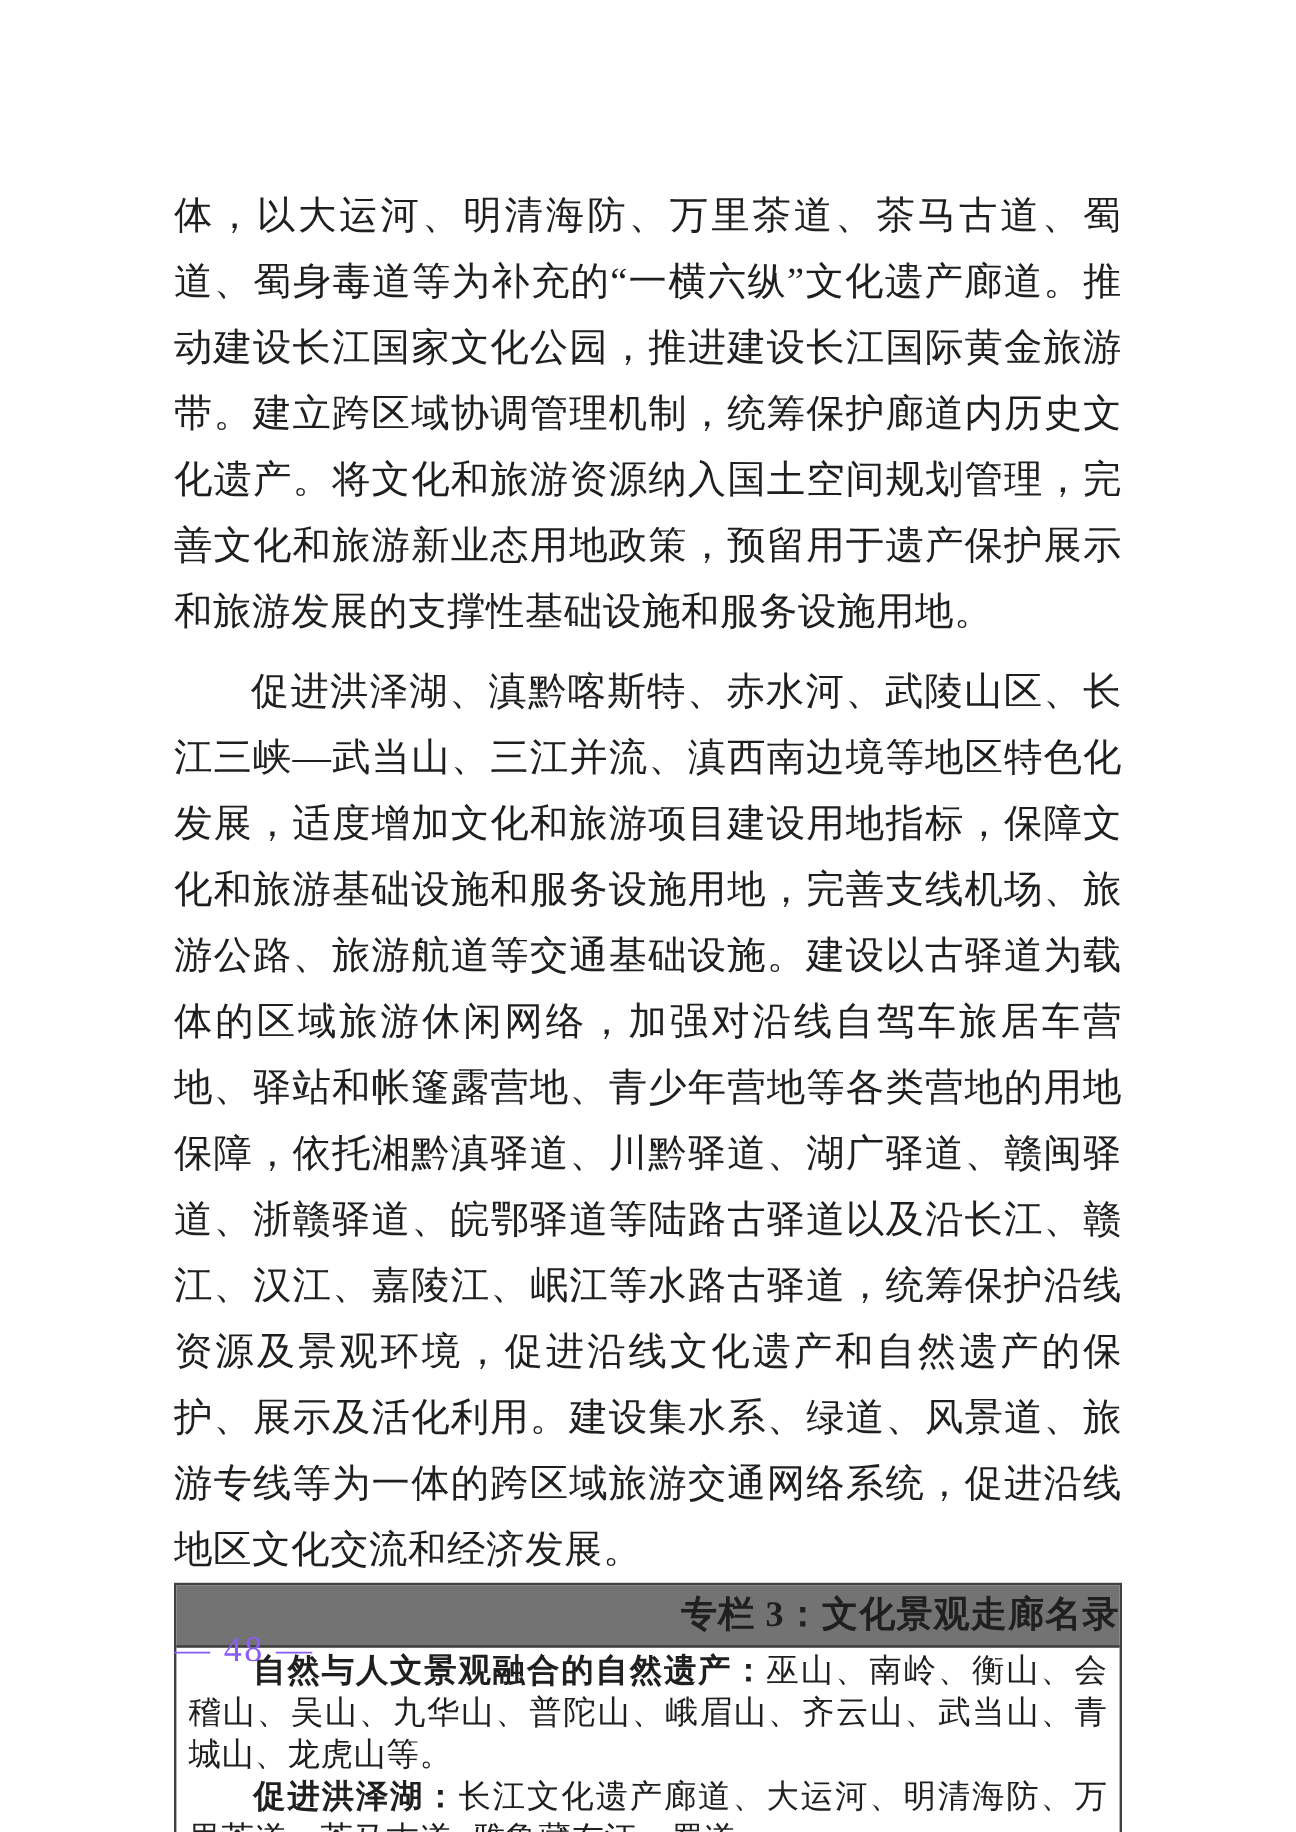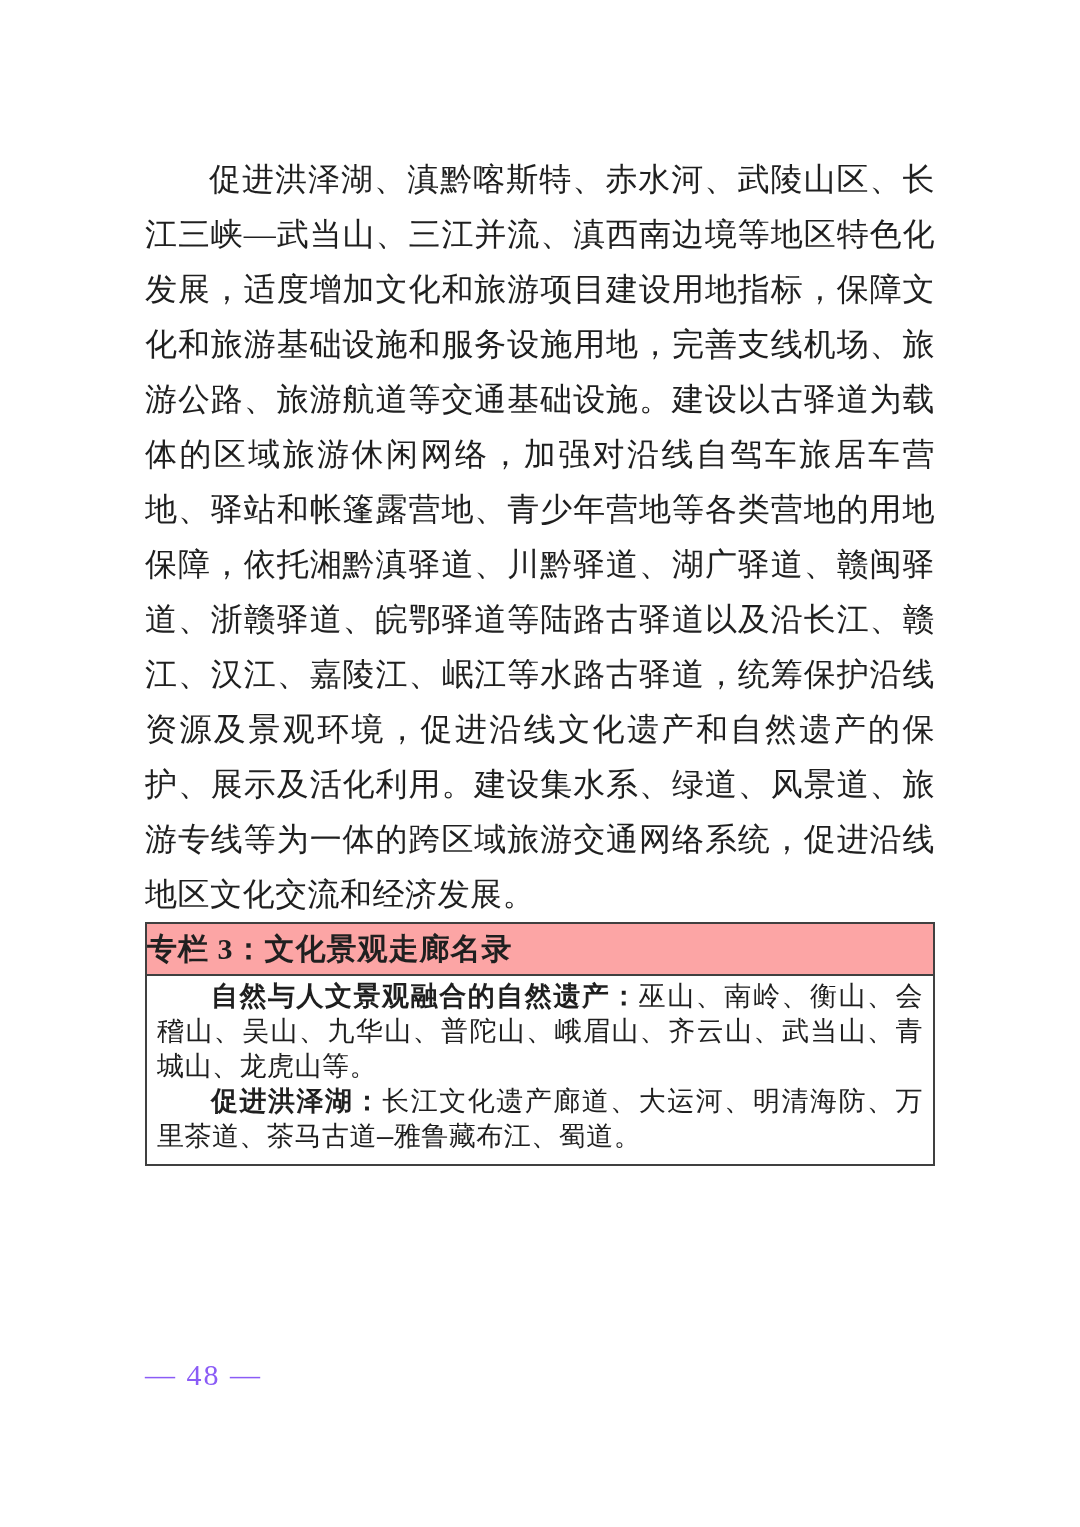--- a/index.html
+++ b/index.html
@@ -35,25 +35,25 @@
   }
   .body-para.indented {
     text-indent: 2em;
   }
   .panel {
     margin-top: 0;
     border: 2px solid #404040;
     background: #ffffff;
   }
   .panel-header {
-    background: #fca5a5;
+    background: #737373;
     border-bottom: 2px solid #404040;
     height: 50px;
     line-height: 50px;
-    text-align: left;
+    text-align: right;
     font-weight: bold;
     font-size: 30px;
     letter-spacing: 1px;
   }
   .panel-body {
     padding: 5px 10px 8px 10px;
   }
   .panel-entry {
     margin: 0;
     font-size: 27px;
@@ -77,20 +77,21 @@
     color: #8b5cf6;
   }
 </style>
 </head>
 <body>
 
 <div class="page">
 
   <div class="text-block">
 
+    <p class="body-para first">体，以大运河、明清海防、万里茶道、茶马古道、蜀道、蜀身毒道等为补充的“一横六纵”文化遗产廊道。推动建设长江国家文化公园，推进建设长江国际黄金旅游带。建立跨区域协调管理机制，统筹保护廊道内历史文化遗产。将文化和旅游资源纳入国土空间规划管理，完善文化和旅游新业态用地政策，预留用于遗产保护展示和旅游发展的支撑性基础设施和服务设施用地。</p>
 
     <p class="body-para indented">促进洪泽湖、滇黔喀斯特、赤水河、武陵山区、长江三峡—武当山、三江并流、滇西南边境等地区特色化发展，适度增加文化和旅游项目建设用地指标，保障文化和旅游基础设施和服务设施用地，完善支线机场、旅游公路、旅游航道等交通基础设施。建设以古驿道为载体的区域旅游休闲网络，加强对沿线自驾车旅居车营地、驿站和帐篷露营地、青少年营地等各类营地的用地保障，依托湘黔滇驿道、川黔驿道、湖广驿道、赣闽驿道、浙赣驿道、皖鄂驿道等陆路古驿道以及沿长江、赣江、汉江、嘉陵江、岷江等水路古驿道，统筹保护沿线资源及景观环境，促进沿线文化遗产和自然遗产的保护、展示及活化利用。建设集水系、绿道、风景道、旅游专线等为一体的跨区域旅游交通网络系统，促进沿线地区文化交流和经济发展。</p>
 
     <div class="panel">
       <div class="panel-header">专栏 3：文化景观走廊名录</div>
       <div class="panel-body">
 
         <p class="panel-entry"><span class="entry-label">自然与人文景观融合的自然遗产：</span><span>巫山、南岭、衡山、会稽山、吴山、九华山、普陀山、峨眉山、齐云山、武当山、青城山、龙虎山等。</span></p>
 
         <p class="panel-entry"><span class="entry-label">促进洪泽湖：</span><span>长江文化遗产廊道、大运河、明清海防、万里茶道、茶马古道—雅鲁藏布江、蜀道。</span></p>

